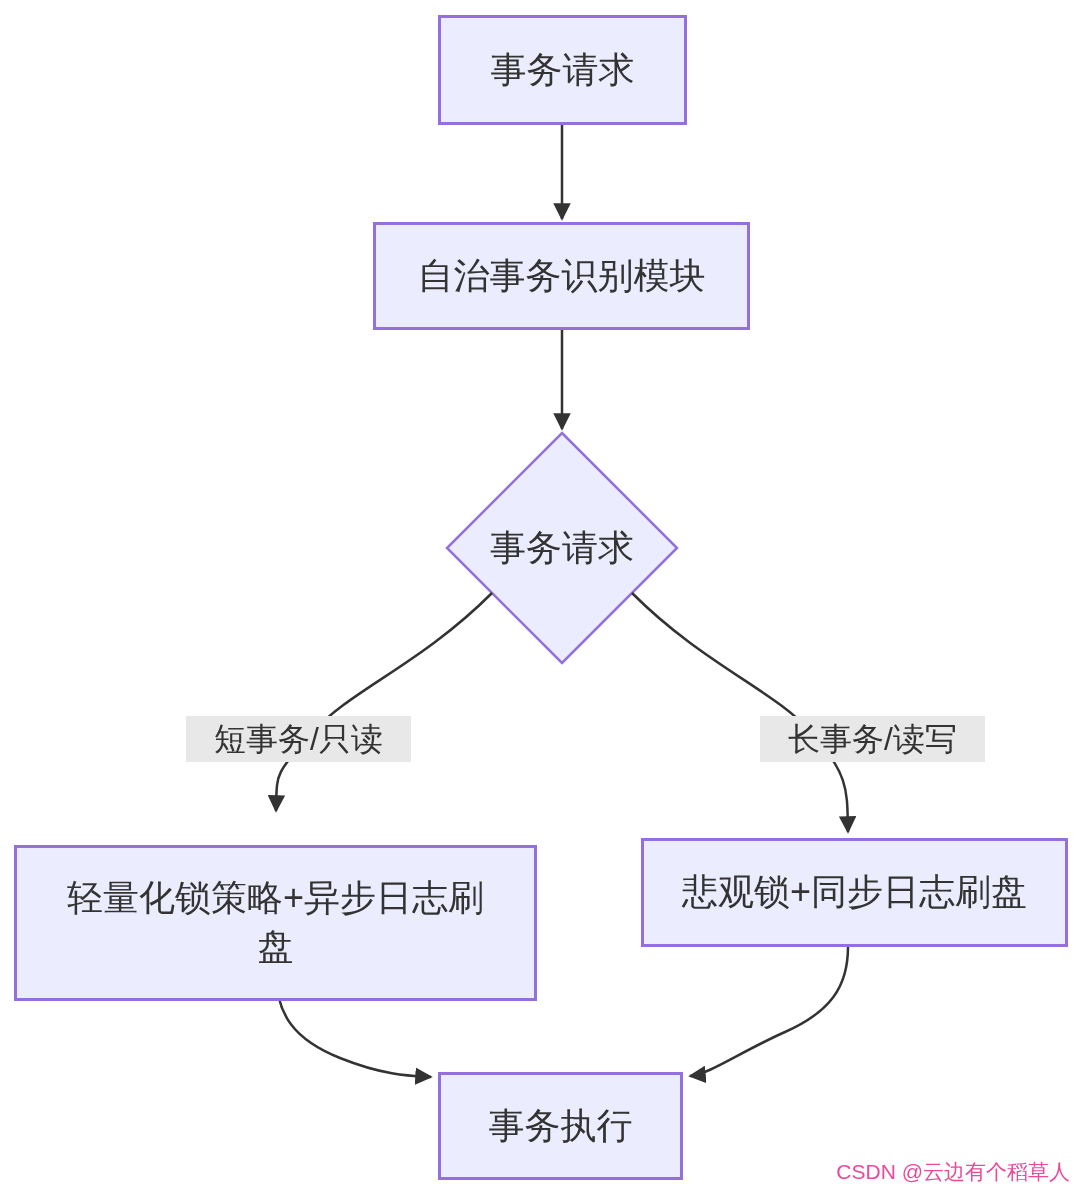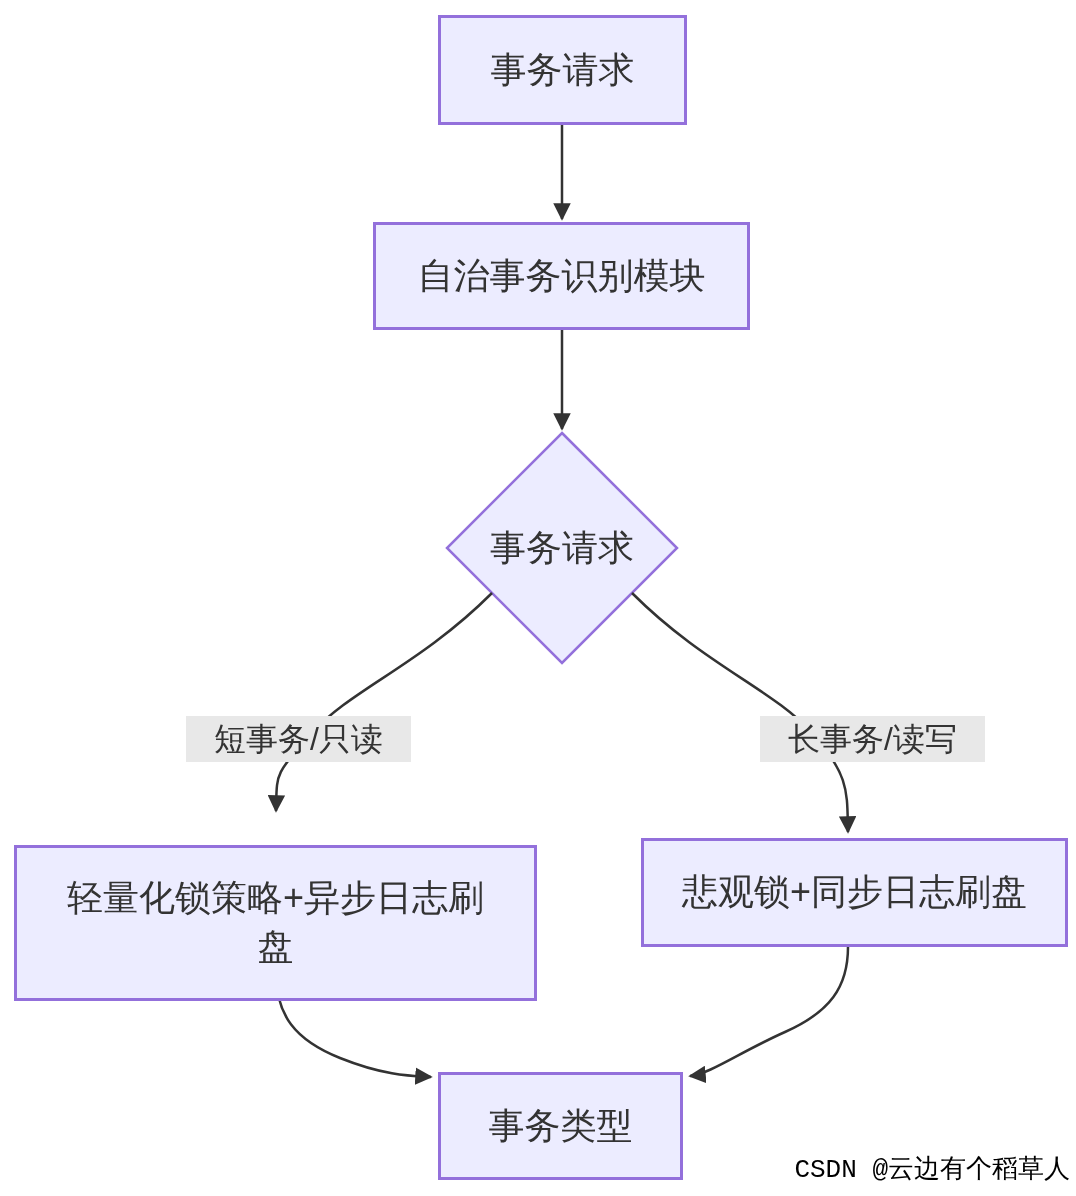--- a/index.html
+++ b/index.html
@@ -52,26 +52,25 @@
     font-size: 32px;
     line-height: 1.0;
     padding: 7px 28px;
     white-space: nowrap;
     z-index: 2;
   }
   .watermark {
     position: absolute;
     right: 6px;
     bottom: 10px;
-    color: #000000;
-    font-size: 26px;
+    color: #ec4899;
+    font-size: 21px;
     text-shadow: 1px 1px 0 #ffffff;
     z-index: 3;
     white-space: nowrap;
-    font-family: Liberation Mono, monospace;
   }
   #node-request     { left: 438px; top: 15px;   width: 249px; height: 110px; }
   #node-module      { left: 373px; top: 222px;  width: 377px; height: 108px; }
   #node-lightweight { left: 14px;  top: 817px;  width: 523px; height: 156px; padding: 0 48px; margin-top: 28px; }
   #node-pessimistic { left: 635px; top: 838px;  width: 427px; height: 109px; margin-left: 6px; }
   #node-execute     { left: 438px; top: 1072px; width: 245px; height: 108px; }
   #diamond-label    { left: 462px; top: 520px;  width: 200px; height: 56px; }
   #edge-label-short { left: 186px; top: 716px; }
   #edge-label-long  { left: 760px; top: 716px; }
 </style>
@@ -100,21 +99,21 @@
   <div class="node" id="node-request">事务请求</div>
 
   <div class="node" id="node-module">自治事务识别模块</div>
 
   <div class="diamond-text" id="diamond-label">事务请求</div>
 
   <div class="node" id="node-lightweight">轻量化锁策略+异步日志刷盘</div>
 
   <div class="node" id="node-pessimistic">悲观锁+同步日志刷盘</div>
 
-  <div class="node" id="node-execute">事务类型</div>
+  <div class="node" id="node-execute">事务执行</div>
 
   <div class="edge-label" id="edge-label-short">短事务/只读</div>
 
   <div class="edge-label" id="edge-label-long">长事务/读写</div>
 
   <div class="watermark">CSDN @云边有个稻草人</div>
 
 </div>
 
 </body></html>

